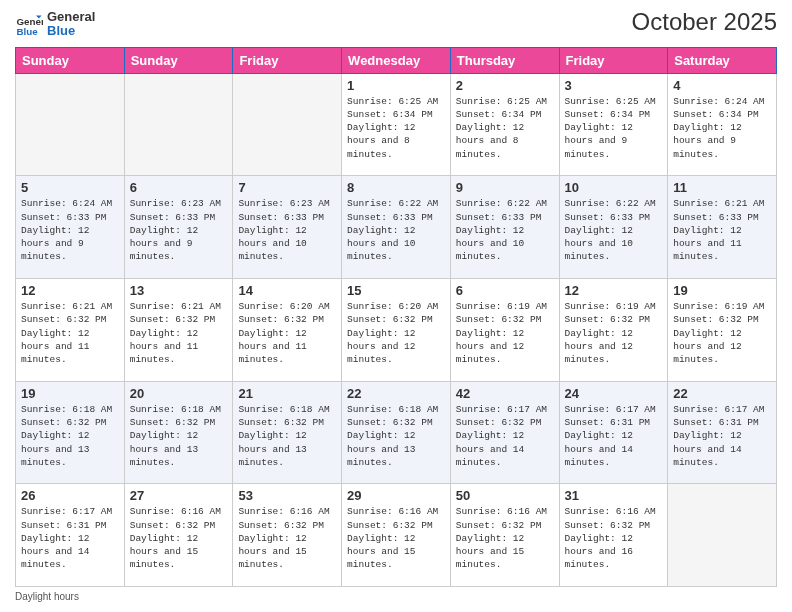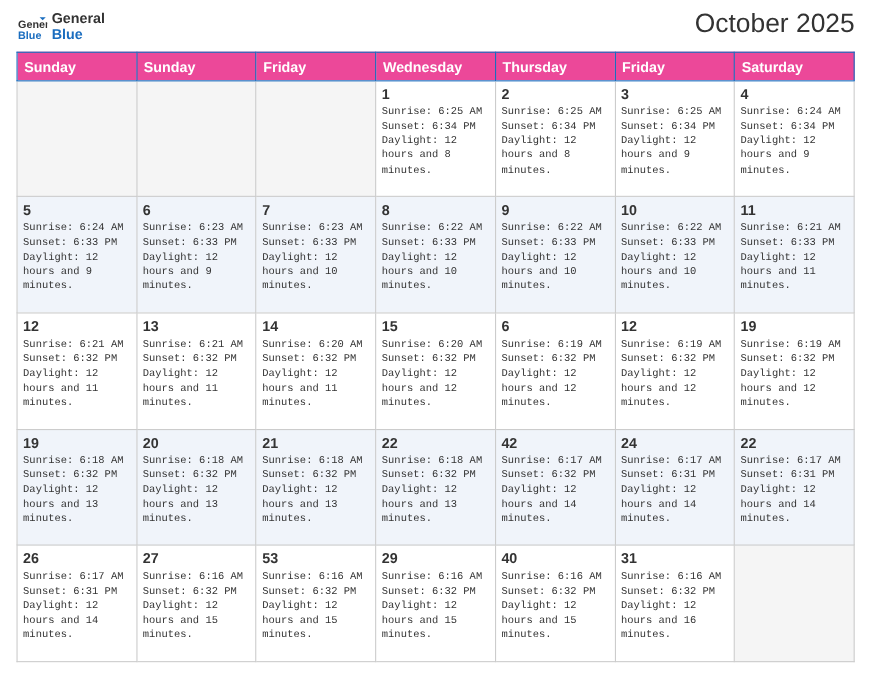--- a/index.html
+++ b/index.html
@@ -311,29 +311,30 @@
 Sunset: 6:32 PM
 Daylight: 12 hours and 15 minutes.</div>
           </td>
           <td>
             <span class="day-num">29</span>
             <div class="day-info" style="white-space: pre-line;">Sunrise: 6:16 AM
 Sunset: 6:32 PM
 Daylight: 12 hours and 15 minutes.</div>
           </td>
           <td>
-            <span class="day-num">40</span>
+            <span class="day-num">50</span>
             <div class="day-info" style="white-space: pre-line;">Sunrise: 6:16 AM
 Sunset: 6:32 PM
 Daylight: 12 hours and 15 minutes.</div>
           </td>
           <td>
             <span class="day-num">31</span>
             <div class="day-info" style="white-space: pre-line;">Sunrise: 6:16 AM
 Sunset: 6:32 PM
 Daylight: 12 hours and 16 minutes.</div>
           </td>
           <td class="empty"></td>
         </tr>
       </tbody>
   </table>
 
+  <div class="footer-note">Daylight hours</div>
 </div>
 
 </body></html>

